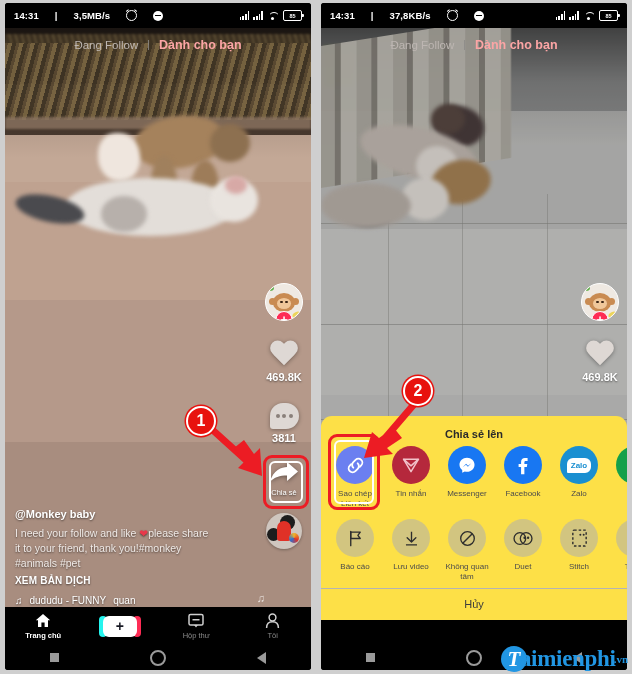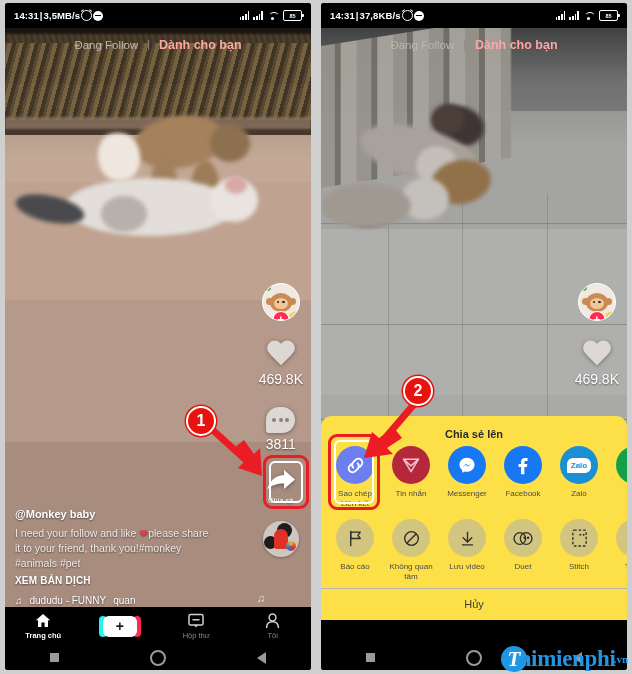--- a/index.html
+++ b/index.html
@@ -9,21 +9,21 @@
   .phone{position:absolute;top:0;width:316px;height:674px;overflow:hidden;}
   .phone.left{left:0;}
   .phone.right{left:316px;}
 
   .bezel{position:absolute;inset:3px 5px 4px 5px;background:#000;border-radius:3px;overflow:hidden;}
 
   
   .statusbar{position:absolute;top:0;left:0;right:0;height:25px;background:#000;
              display:flex;align-items:center;justify-content:space-between;
              padding:0 9px;box-sizing:border-box;color:#fff;font-size:9.5px;font-weight:bold;}
-  .sb-left{display:flex;align-items:center;gap:1px;white-space:nowrap;letter-spacing:.1px;}
+  .sb-left{display:flex;align-items:center;gap:16px;white-space:nowrap;letter-spacing:.1px;}
   .sb-right{display:flex;align-items:center;gap:4px;}
   .ic-alarm{width:9px;height:9px;border:1.3px solid #fff;border-radius:50%;position:relative;display:inline-block;}
   .ic-alarm:before,.ic-alarm:after{content:"";position:absolute;width:3px;height:1.3px;background:#fff;top:-1.5px;}
   .ic-alarm:before{left:-1px;transform:rotate(-40deg);}
   .ic-alarm:after{right:-1px;transform:rotate(40deg);}
   .ic-dnd{width:10px;height:10px;border-radius:50%;background:#fff;display:inline-block;position:relative;}
   .ic-dnd:after{content:"";position:absolute;left:2px;top:4.3px;width:6px;height:1.6px;background:#000;}
   .bars{display:flex;align-items:flex-end;gap:1px;height:9px;}
   .bars i{display:block;width:1.7px;background:#fff;}
   .bars i:nth-child(1){height:3px}.bars i:nth-child(2){height:4.5px}
@@ -82,21 +82,21 @@
   .avatar .mk-ear{position:absolute;top:5px;width:7px;height:7px;border-radius:50%;background:#c98b52;}
   .avatar .mk-ear.l{left:-4px;}.avatar .mk-ear.r{right:-4px;}
   .avatar .mk-eye{position:absolute;top:8px;width:2.6px;height:2.6px;border-radius:50%;background:#3b2414;}
   .avatar .mk-eye.l{left:7px;}.avatar .mk-eye.r{right:7px;}
   .avatar .banana{position:absolute;right:1px;bottom:3px;width:9px;height:5px;border-radius:50% 50% 50% 50%/70% 70% 30% 30%;
           background:#ecd55a;transform:rotate(-25deg);}
   .avatar .leafy{position:absolute;left:1px;top:2px;width:7px;height:5px;background:#5fae4a;border-radius:60% 10% 60% 10%;}
   .plus{position:absolute;left:50%;transform:translateX(-50%);bottom:-8px;width:17px;height:17px;border-radius:50%;
         background:#fe2c55;color:#fff;font-size:13px;line-height:15px;text-align:center;border:1.4px solid #fff;box-sizing:border-box;font-weight:bold;}
   .rail-item{margin-top:20px;display:flex;flex-direction:column;align-items:center;}
-  .rail-count{color:#fff;font-size:14px;font-weight:normal;margin-top:3px;text-shadow:0 1px 2px rgba(0,0,0,.5);}
+  .rail-count{color:#fff;font-size:11px;font-weight:bold;margin-top:3px;text-shadow:0 1px 2px rgba(0,0,0,.5);}
   .heart{width:30px;height:27px;position:relative;filter:drop-shadow(0 1px 2px rgba(0,0,0,.35));}
   .heart:before,.heart:after{content:"";position:absolute;top:0;width:15px;height:24px;
       background:#ded8d4;border-radius:15px 15px 0 0;}
   .heart:before{left:15px;transform:rotate(-45deg);transform-origin:0 100%;}
   .heart:after{left:0;transform:rotate(45deg);transform-origin:100% 100%;}
   .bubble{width:29px;height:26px;background:#ded8d4;border-radius:13px 13px 13px 3px;
           display:flex;align-items:center;justify-content:center;gap:2.5px;filter:drop-shadow(0 1px 2px rgba(0,0,0,.35));}
   .bubble i{width:4px;height:4px;border-radius:50%;background:#8a807a;display:block;}
 
   .sharebtn{width:30px;height:26px;position:relative;}
@@ -476,39 +476,39 @@
                 <path d="M6 3 V21" stroke="#2d2d2d" stroke-width="1.7" fill="none" stroke-linecap="round"></path>
                 <path d="M6 4 H18 L15 8 L18 12 H6 Z" fill="none" stroke="#2d2d2d" stroke-width="1.7" stroke-linejoin="round"></path>
               </svg>
             </div>
             <div class="lbl">Báo cáo</div>
           </div>
 
           <div class="app">
             <div class="circle">
               <svg width="19" height="19" viewBox="0 0 24 24">
+                <line x1="12" y1="3.5" x2="12" y2="16" stroke="#2d2d2d" stroke-width="1.7"></line>
+                <path d="M6.5 11 L12 16.5 L17.5 11" fill="none" stroke="#2d2d2d" stroke-width="1.7" stroke-linejoin="round" stroke-linecap="round"></path>
+                <line x1="5" y1="20" x2="19" y2="20" stroke="#2d2d2d" stroke-width="1.7"></line>
+              </svg>
+            </div>
+            <div class="lbl">Lưu video</div>
+          </div>
+
+          <div class="app">
+            <div class="circle">
+              <svg width="19" height="19" viewBox="0 0 24 24">
                 <circle cx="12" cy="12" r="8.6" fill="none" stroke="#2d2d2d" stroke-width="1.7"></circle>
                 <line x1="6" y1="18" x2="18" y2="6" stroke="#2d2d2d" stroke-width="1.7"></line>
               </svg>
             </div>
             <div class="lbl">
               <span>Không quan</span><br>
               <span>tâm</span>
             </div>
-          </div>
-
-          <div class="app">
-            <div class="circle">
-              <svg width="19" height="19" viewBox="0 0 24 24">
-                <line x1="12" y1="3.5" x2="12" y2="16" stroke="#2d2d2d" stroke-width="1.7"></line>
-                <path d="M6.5 11 L12 16.5 L17.5 11" fill="none" stroke="#2d2d2d" stroke-width="1.7" stroke-linejoin="round" stroke-linecap="round"></path>
-                <line x1="5" y1="20" x2="19" y2="20" stroke="#2d2d2d" stroke-width="1.7"></line>
-              </svg>
-            </div>
-            <div class="lbl">Lưu video</div>
           </div>
 
           <div class="app">
             <div class="circle">
               <svg width="22" height="19" viewBox="0 0 28 24">
                 <circle cx="10" cy="12" r="7.4" fill="none" stroke="#2d2d2d" stroke-width="1.7"></circle>
                 <circle cx="18" cy="12" r="7.4" fill="none" stroke="#2d2d2d" stroke-width="1.7"></circle>
                 <circle cx="16" cy="11" r="1.5" fill="#2d2d2d"></circle>
                 <circle cx="20.5" cy="11" r="1.5" fill="#2d2d2d"></circle>
               </svg>

